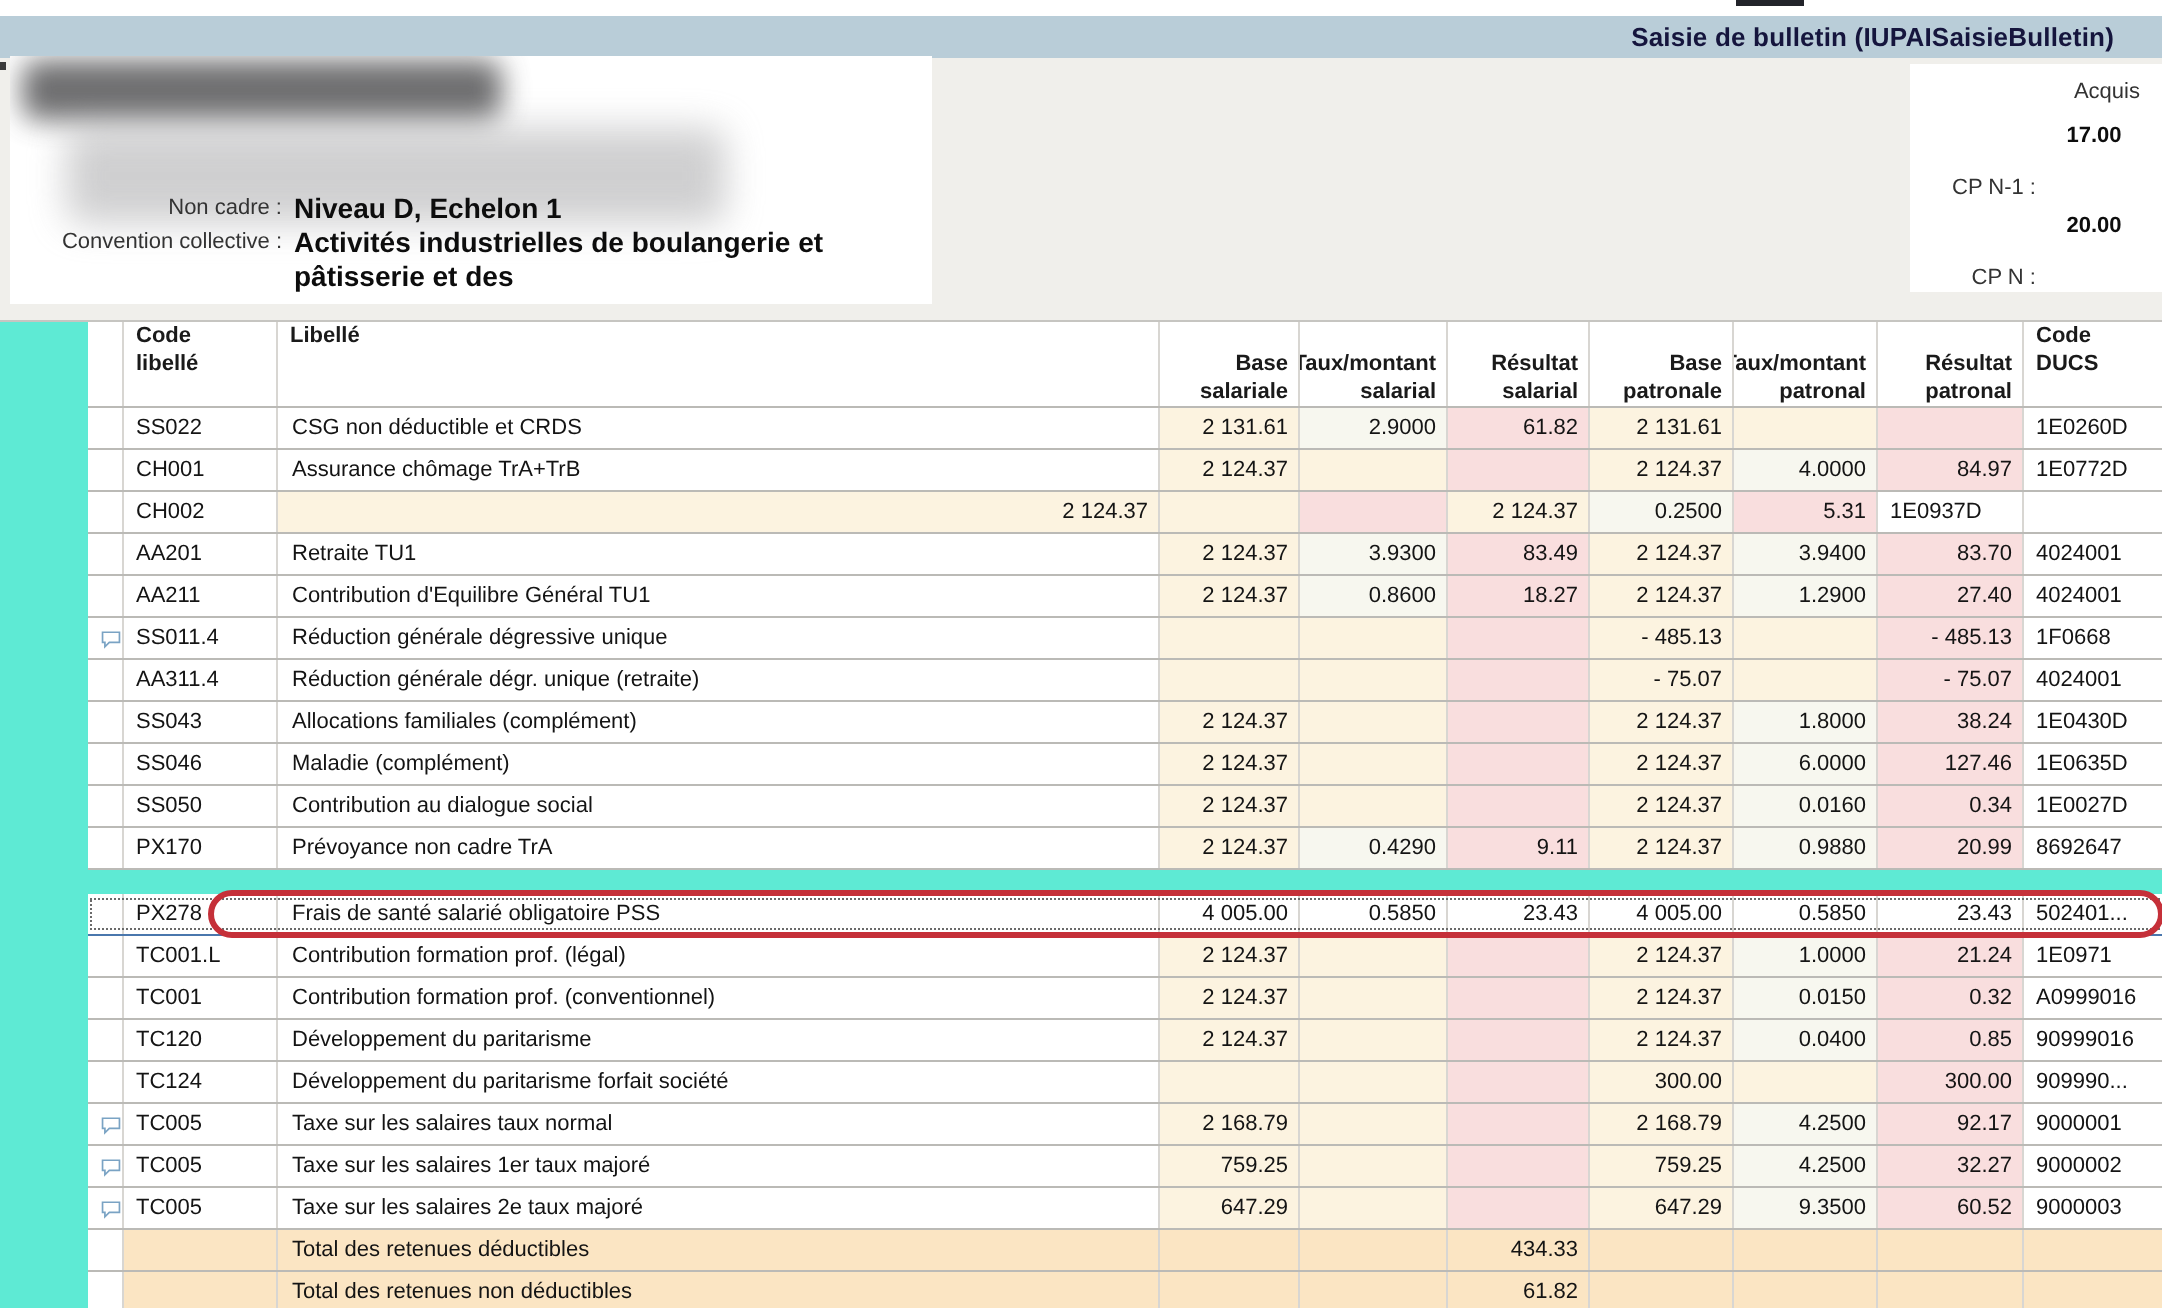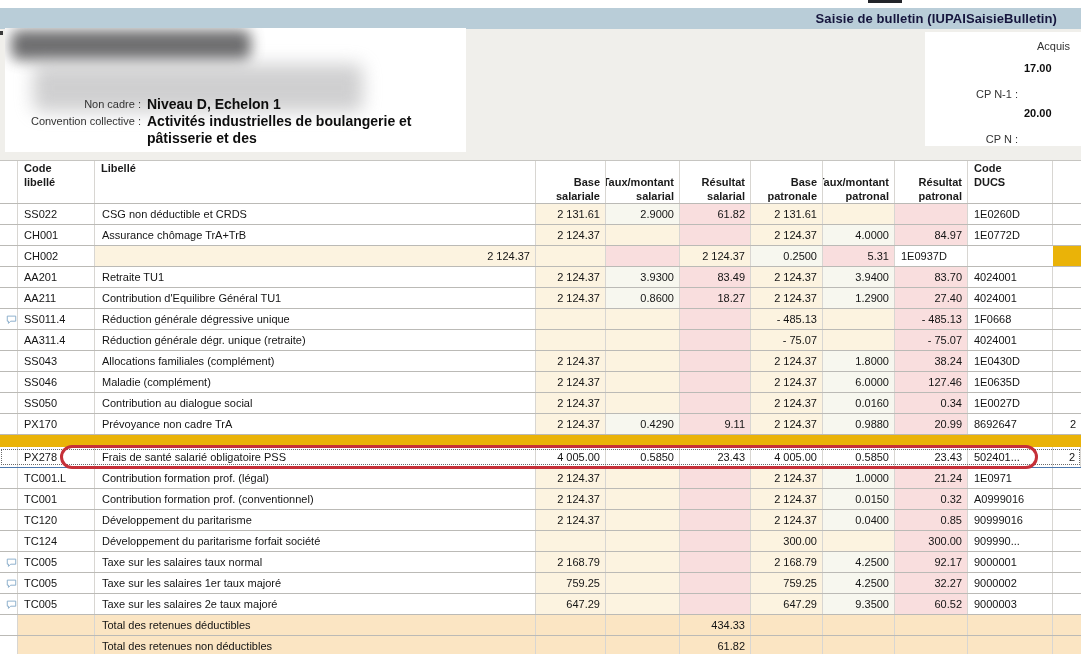--- a/index.html
+++ b/index.html
@@ -32,32 +32,32 @@
   .redact{position:absolute;border-radius:8px;}
   .redact.r1{left:6px;top:2px;width:240px;height:30px;background:#4a4a4c;filter:blur(7px);opacity:.8;}
   .redact.r2{left:28px;top:36px;width:330px;height:48px;background:#a9a9ab;filter:blur(9px);opacity:.55;}
   .emp-lines{position:absolute;left:0;bottom:5px;width:100%;}
   .emp-line{display:grid;grid-template-columns:136px 1fr;column-gap:6px;line-height:17px;}
   .emp-lbl{text-align:right;font-size:11px;color:#333;}
   .emp-val{font-size:14px;font-weight:bold;color:#0d0d0d;}
 
   
   .leave-card{
-    position:absolute;right:0;top:32px;width:156px;height:114px;background:#ffffff;
+    position:absolute;right:0;top:32px;width:126px;height:114px;background:#ffffff;
     box-sizing:border-box;padding:8px 11px 0 6px;
   }
   .leave-head{text-align:right;font-size:11px;color:#333;margin-bottom:7px;}
   .leave-row{display:grid;grid-template-columns:1fr 46px;line-height:19px;}
   .leave-lbl{text-align:right;font-size:11px;color:#333;padding-right:6px;margin-top:26px;}
-  .leave-val{text-align:left;font-size:11px;font-weight:bold;color:#0d0d0d;}
+  .leave-val{text-align:center;font-size:11px;font-weight:bold;color:#0d0d0d;}
 
   
   .grid{
     position:absolute;left:0;top:160px;width:1081px;height:494px;
-    background:#eab308;border-top:1px solid #c6c5c1;box-sizing:border-box;overflow:hidden;
+    background:#5eead4;border-top:1px solid #c6c5c1;box-sizing:border-box;overflow:hidden;padding-left:44px;
   }
   .row{
     display:grid;
     grid-template-columns:18px 77px 441px 70px 74px 71px 72px 72px 73px 85px 1fr;
     height:21px;box-sizing:border-box;border-bottom:1px solid #bbbab6;position:relative;
   }
   .row.header-row{height:43px;background:#ffffff;}
   .cell{
     box-sizing:border-box;border-right:1px solid #d8d6d2;overflow:hidden;white-space:nowrap;
     display:flex;align-items:center;font-size:11px;color:#141414;background:#ffffff;

